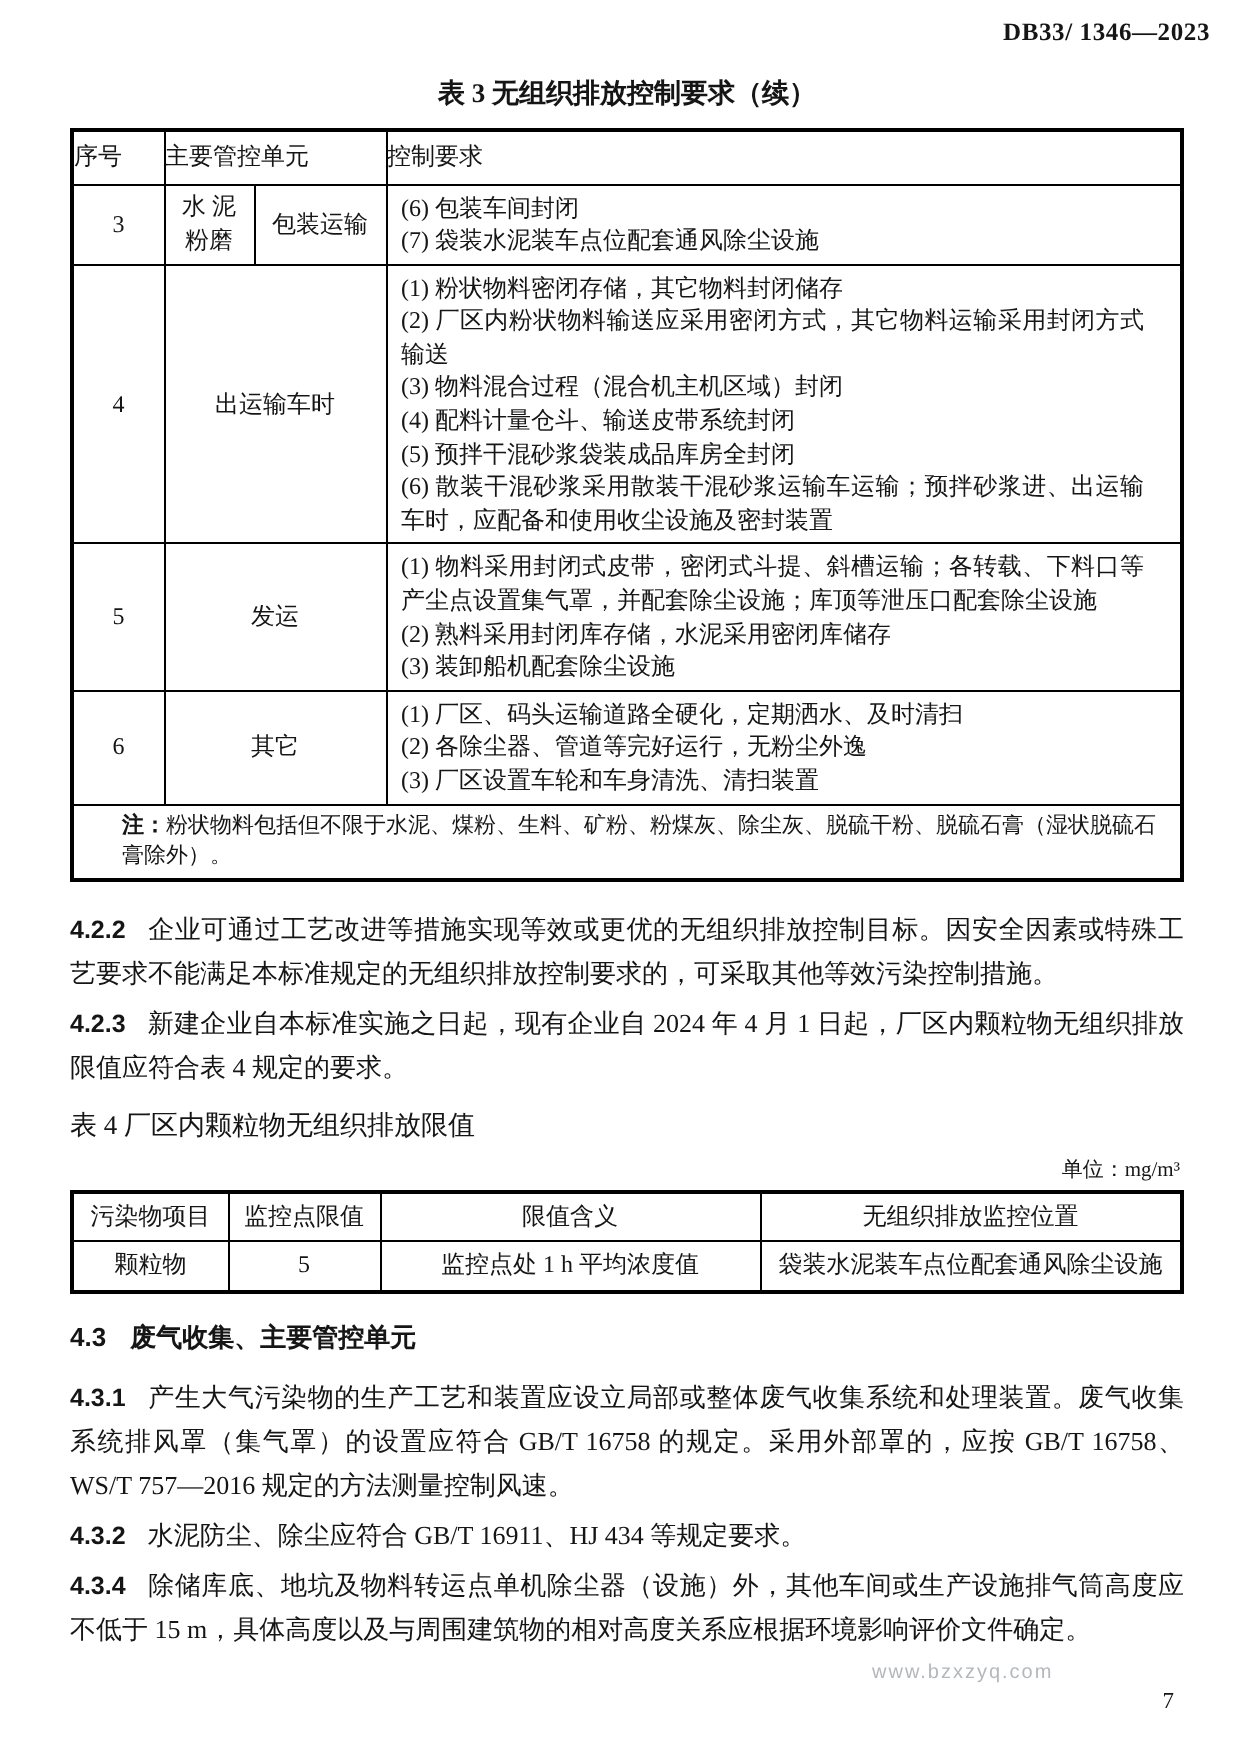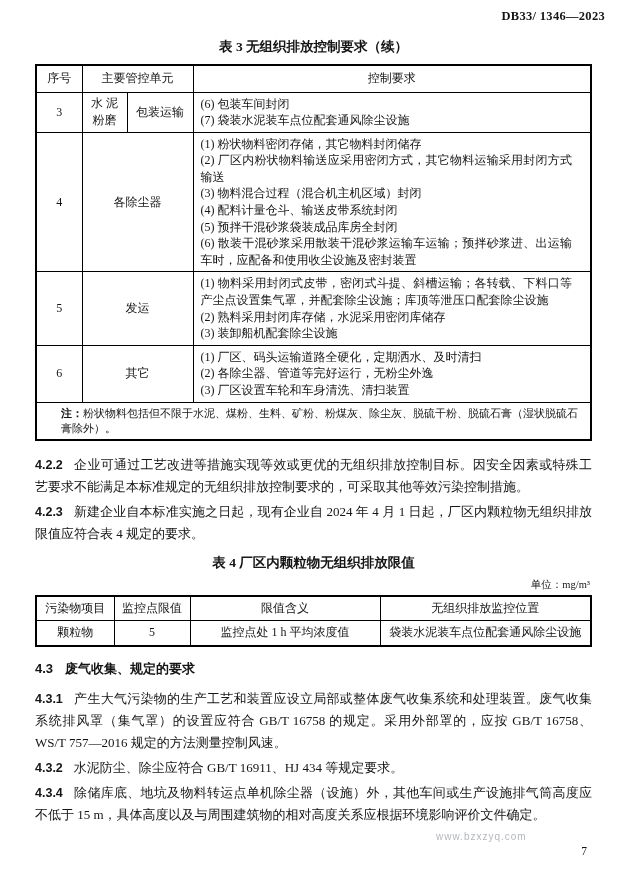--- a/index.html
+++ b/index.html
@@ -17,31 +17,31 @@
     font-weight:bold; font-size:12.5px; letter-spacing:.3px;
   }
 
   .t-title { margin-top:38px; text-align:center; font-weight:bold; font-size:13.5px; }
 
   table { border-collapse:collapse; width:557px; margin-top:8px; border:2px solid #000; }
   td, th { border:1px solid #000; font-size:12px; font-weight:normal; vertical-align:middle; }
   .cell-center { text-align:center; }
   .req-cell { padding:3px 18px 3px 7px; }
   .req-line { line-height:16.6px; text-align:justify; }
-  .hd-row td { height:27px; text-align:center; }
+  .hd-row td { height:27px; text-align:left; }
   .unit-2line { line-height:17px; }
 
   .note-cell { padding:3px 6px 3px 24px; font-size:11px; line-height:15px; }
   .b { font-weight:bold; }
 
   .para { margin-top:3px; font-size:13px; line-height:22px; text-align:justify; }
   .para .num { font-weight:bold; margin-right:11px; font-family:"Liberation Sans","DejaVu Sans",sans-serif; font-size:12.5px; }
   .para.first { margin-top:13px; }
 
-  .t4-title { margin-top:9px; text-align:center; font-weight:bold; font-size:13.5px; }
+  .t4-title { margin-top:9px; text-align:left; font-weight:normal; font-size:13.5px; }
   .unit-line { margin-top:6px; text-align:right; font-size:10.5px; padding-right:2px; }
   #table4 { margin-top:3px; }
   #table4 td { height:25px; text-align:center; }
 
   .sec-heading { margin-top:13px; font-weight:bold; font-size:13px; }
   .sec-heading .num { margin-right:12px; font-family:"Liberation Sans","DejaVu Sans",sans-serif; }
 
   .watermark {
     position:absolute; left:436px; top:831px;
     color:rgba(140,145,150,.65);
@@ -80,21 +80,21 @@
           <div>粉磨</div>
         </td>
         <td class="cell-center">包装运输</td>
         <td class="req-cell">
           <div class="req-line">(6) 包装车间封闭</div>
           <div class="req-line">(7) 袋装水泥装车点位配套通风除尘设施</div>
         </td>
       </tr>
       <tr>
         <td class="cell-center">4</td>
-        <td colspan="2" class="cell-center">各除尘器</td>
+        <td colspan="2" class="cell-center">出运输车时</td>
         <td class="req-cell">
           <div class="req-line">(1) 粉状物料密闭存储，其它物料封闭储存</div>
           <div class="req-line">(2) 厂区内粉状物料输送应采用密闭方式，其它物料运输采用封闭方式输送</div>
           <div class="req-line">(3) 物料混合过程（混合机主机区域）封闭</div>
           <div class="req-line">(4) 配料计量仓斗、输送皮带系统封闭</div>
           <div class="req-line">(5) 预拌干混砂浆袋装成品库房全封闭</div>
           <div class="req-line">(6) 散装干混砂浆采用散装干混砂浆运输车运输；预拌砂浆进、出运输车时，应配备和使用收尘设施及密封装置</div>
         </td>
       </tr>
       <tr>
@@ -150,21 +150,21 @@
       <tr>
         <td>颗粒物</td>
         <td>5</td>
         <td>监控点处 1 h 平均浓度值</td>
         <td>袋装水泥装车点位配套通风除尘设施</td>
       </tr>
     </tbody>
       </table>
 
     <div class="sec-heading">
-      <span class="num">4.3</span><span>废气收集、规定的要求</span>
+      <span class="num">4.3</span><span>废气收集、主要管控单元</span>
     </div>
 
     <p class="para" style="margin-top:10px">
       <span class="num">4.3.1</span><span>产生大气污染物的生产工艺和装置应设立局部或整体废气收集系统和处理装置。废气收集系统排风罩（集气罩）的设置应符合 GB/T 16758 的规定。采用外部罩的，应按 GB/T 16758、WS/T 757—2016 规定的方法测量控制风速。</span>
     </p>
     <p class="para">
       <span class="num">4.3.2</span><span>水泥防尘、除尘应符合 GB/T 16911、HJ 434 等规定要求。</span>
     </p>
     <p class="para">
       <span class="num">4.3.4</span><span>除储库底、地坑及物料转运点单机除尘器（设施）外，其他车间或生产设施排气筒高度应不低于 15 m，具体高度以及与周围建筑物的相对高度关系应根据环境影响评价文件确定。</span>

